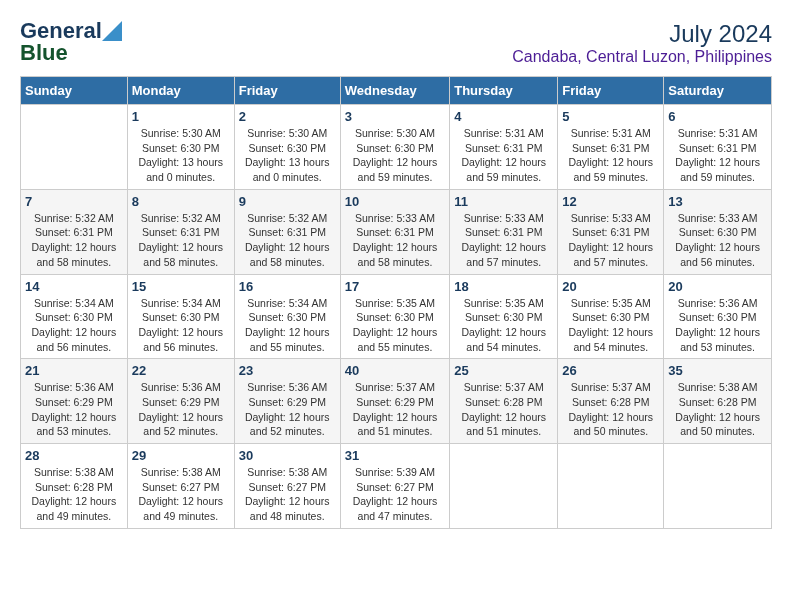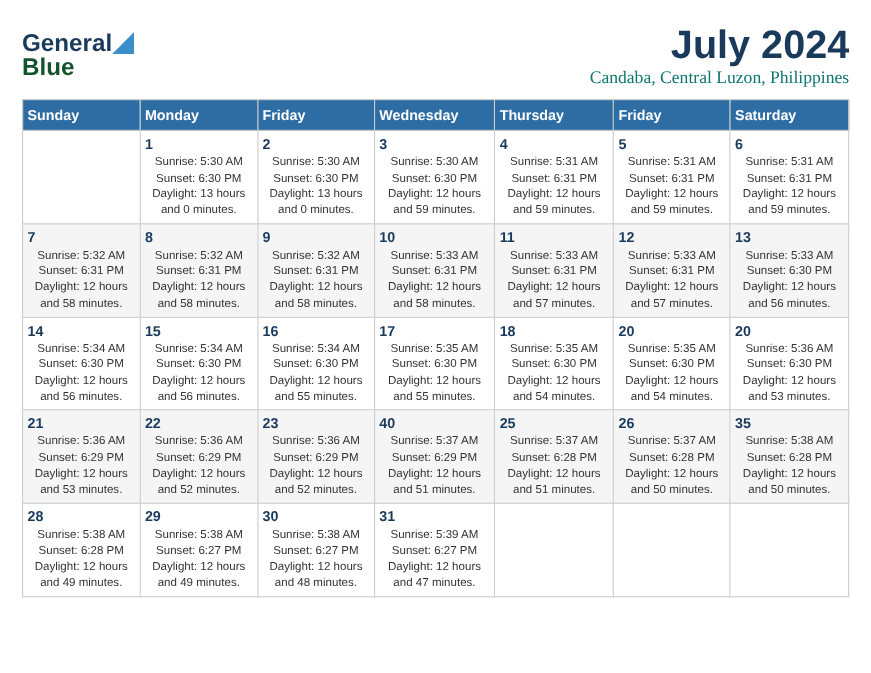--- a/index.html
+++ b/index.html
@@ -6,49 +6,48 @@
     body {
       font-family: Arial, sans-serif;
       background: #fff;
       width: 792px;
       min-height: 612px;
       padding: 20px;
     }
     .header {
       display: flex;
       justify-content: space-between;
-      align-items: center;
+      align-items: flex-start;
       margin-bottom: 10px;
     }
     .logo {
       display: flex;
       flex-direction: column;
       align-items: flex-start;
     }
     .logo-text {
       font-size: 22px;
       font-weight: bold;
       color: #1a3a5c;
       line-height: 1;
     }
     .logo-blue {
       color: #14532d;
     }
     .title-block {
       text-align: right;
     }
     .main-title {
-      font-size: 36px;
-      font-weight: bold;
+      font-size: 24px;
+      font-weight: normal;
       color: #1a3a5c;
     }
     .subtitle {
       font-size: 16px;
-      color: #0f766e;
-      font-family: Liberation Serif, serif;
+      color: #4c1d95;
     }
     table {
       width: 100%;
       border-collapse: collapse;
       font-size: 11px;
     }
     thead tr th {
       background-color: #2e6da4;
       color: #fff;
       padding: 6px 4px;

